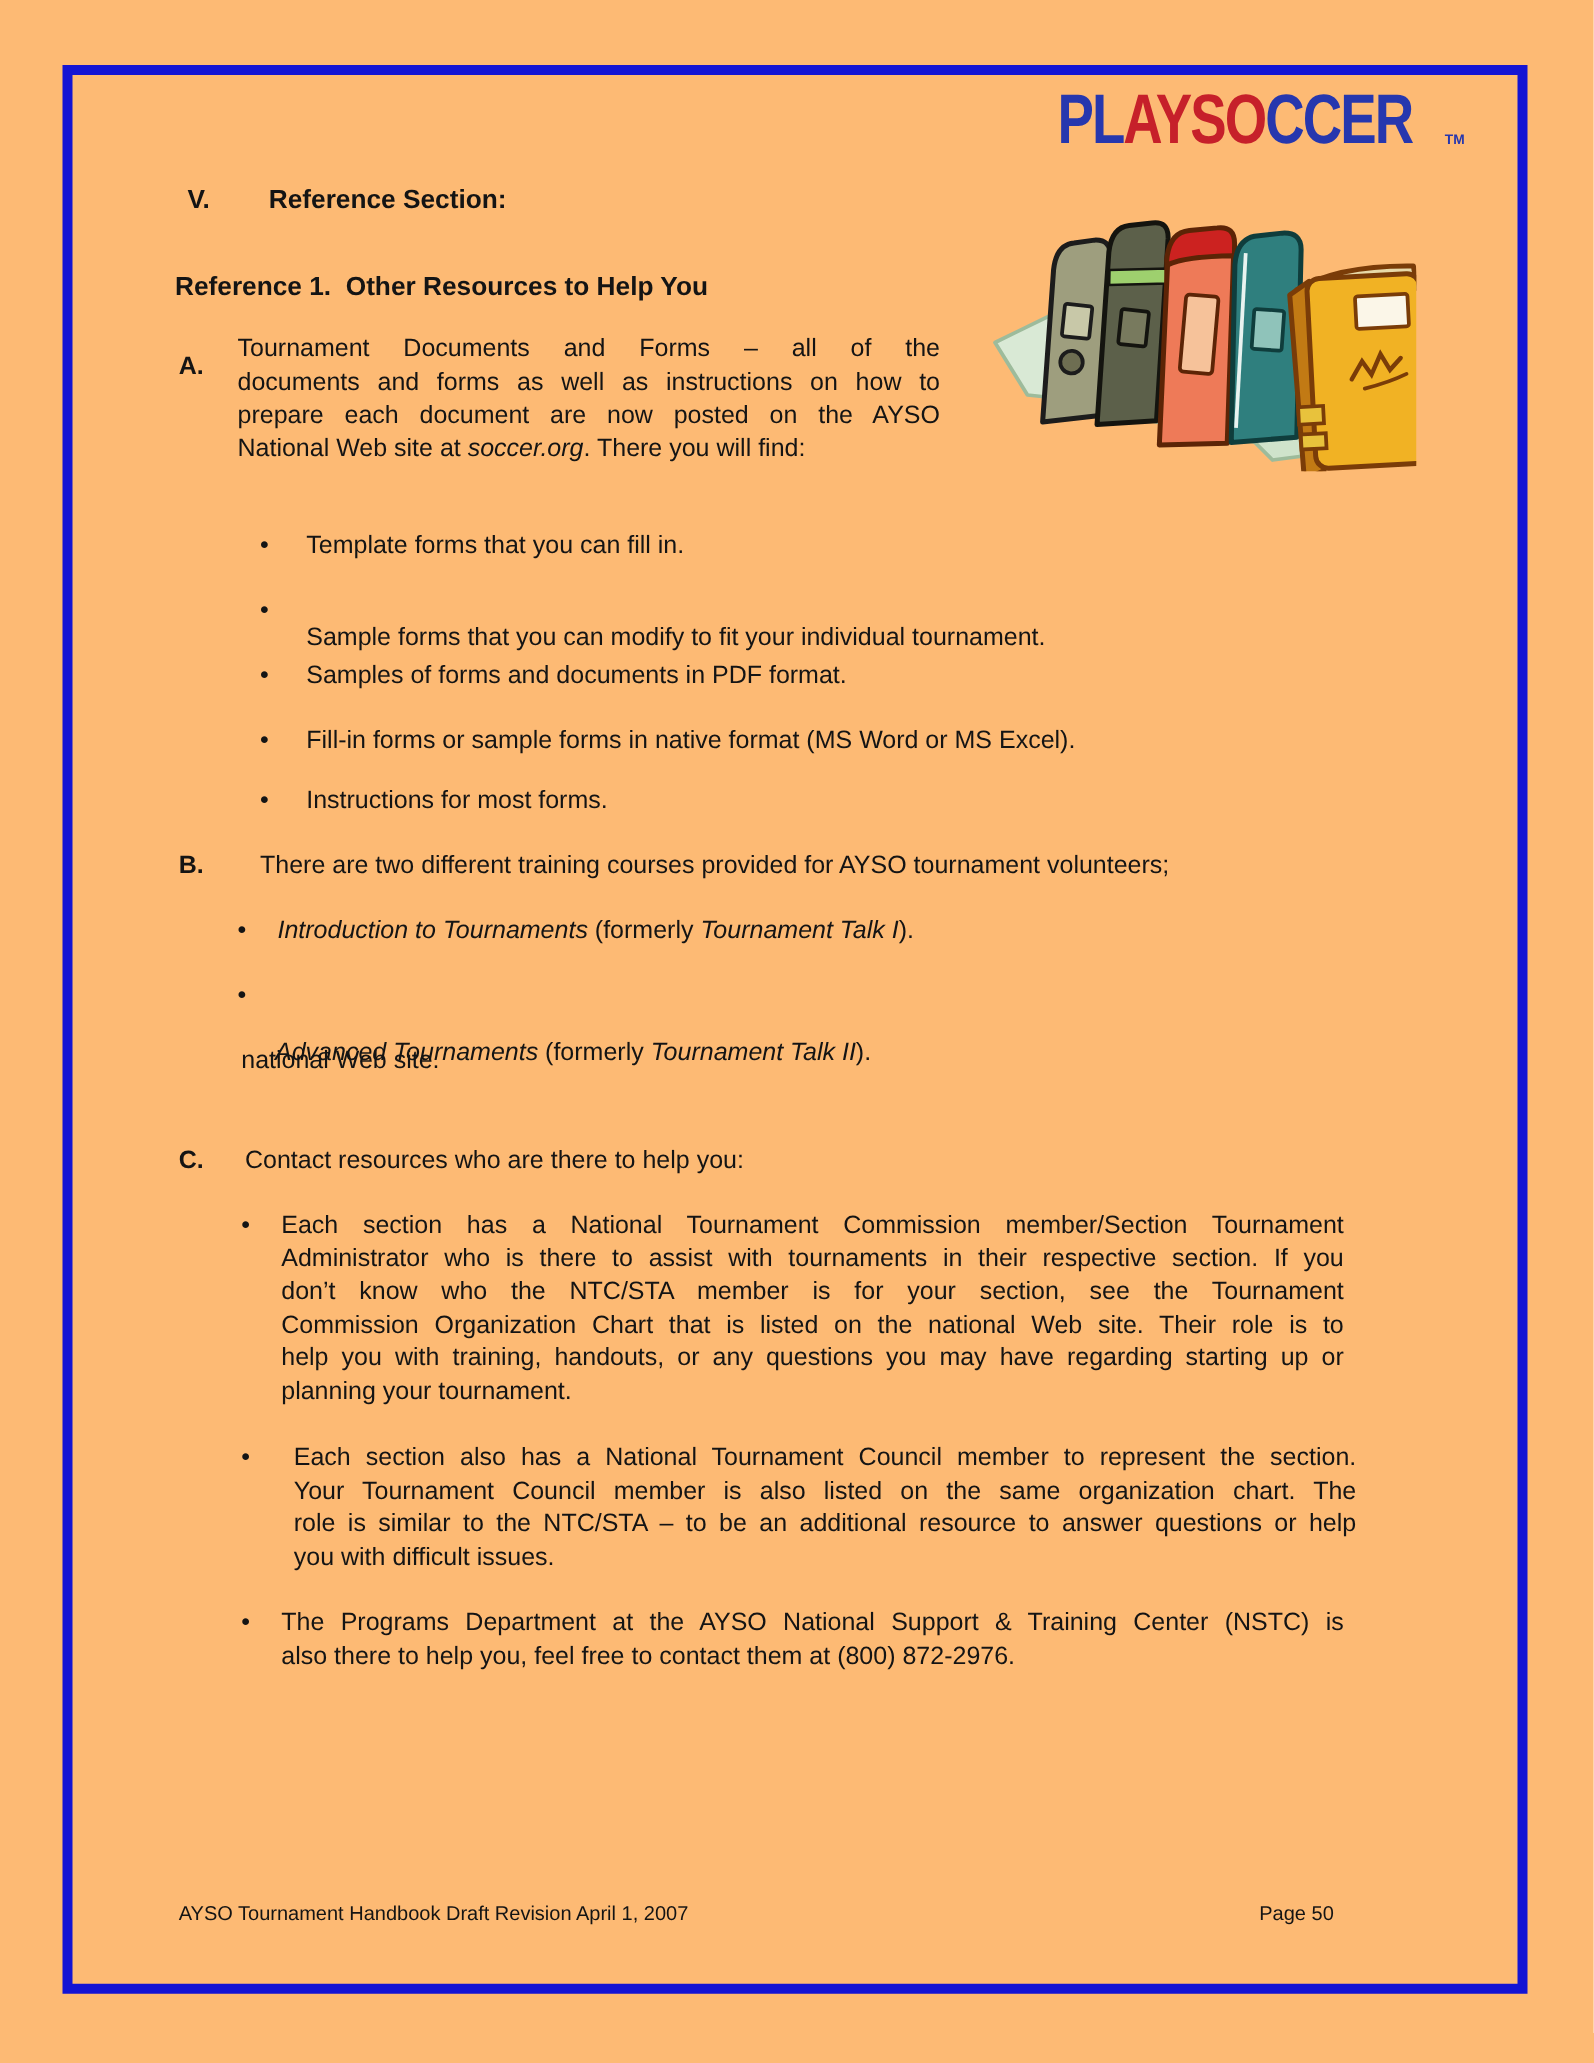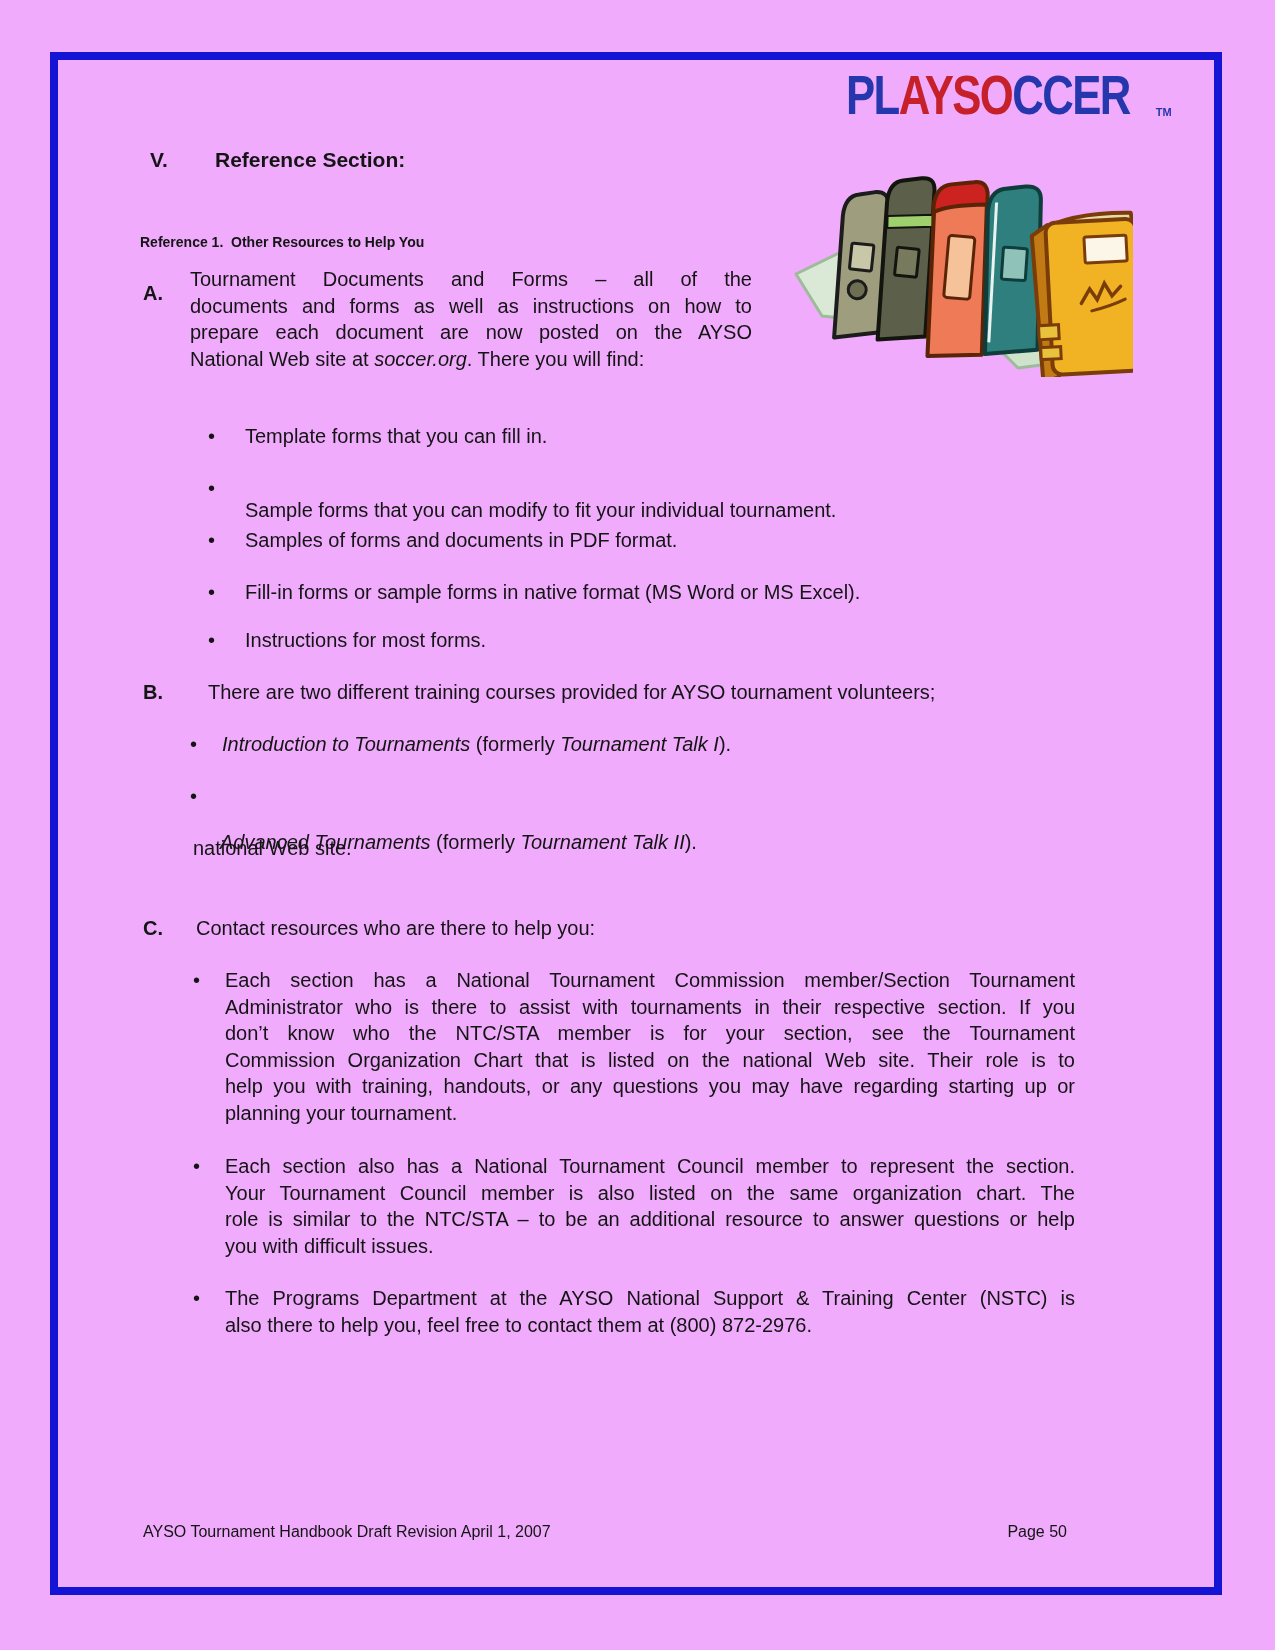--- a/index.html
+++ b/index.html
@@ -1,16 +1,16 @@
 <!DOCTYPE html>
 <html><head>
 <meta charset="utf-8">
 <style>
   html,body{margin:0;padding:0;background:#ffffff;}
-  .page{position:relative;width:1275px;height:1650px;background:#f0abfc;overflow:hidden;
+  .page{position:relative;width:1275px;height:1650px;background:#fdba74;overflow:hidden;
         font-family:"Liberation Sans","DejaVu Sans",sans-serif;color:#141414;}
   .abs{position:absolute;}
   .frame{border:8px solid #1414d4;}
   .body{font-size:20px;line-height:26.5px;}
   .bold{font-weight:bold;}
   em{font-style:italic;}
   .jline{text-align:justify;text-align-last:justify;}
   .jline.last{text-align:left;text-align-last:left;}
   .dot{font-size:20px;line-height:26.5px;}
   .logo-wrap{display:flex;align-items:flex-end;}
@@ -65,21 +65,21 @@
       <path d="M46,104 l9,-14 l7,11 l8,-16 l7,13 l9,-9" stroke="#7a3c08" stroke-width="3.5" fill="none" stroke-linecap="round"></path>
       <path d="M56,112 q20,-4 34,-10" stroke="#7a3c08" stroke-width="3" fill="none" stroke-linecap="round"></path>
       <rect x="2" y="124" width="20" height="14" fill="#e8c23c" stroke="#7a3c08" stroke-width="3"></rect>
       <rect x="3" y="146" width="20" height="12" fill="#e8c23c" stroke="#7a3c08" stroke-width="3"></rect>
     </g>
   </svg>
 
   <div class="abs body bold" style="left:150px;top:147px;font-size:21px;">V.</div>
   <div class="abs body bold" style="left:215px;top:147px;font-size:21px;">Reference Section:</div>
 
-  <div class="abs body bold" style="left:140px;top:229px;font-size:14px;">Reference 1.&nbsp; Other Resources to Help You</div>
+  <div class="abs body bold" style="left:140px;top:217px;font-size:21px;">Reference 1.&nbsp; Other Resources to Help You</div>
 
   <div class="abs body bold" style="left:143px;top:280px;">A.</div>
   <div class="abs body" style="left:190px;top:266px;width:562px;">
       <div class="jline"><span>Tournament Documents and Forms – all of the</span></div>
       <div class="jline"><span>documents and forms as well as instructions on how to</span></div>
       <div class="jline"><span>prepare each document are now posted on the AYSO</span></div>
       <div class="jline last"><span>National Web site at </span><em>soccer.org</em><span>. There you will find:</span></div>
     </div>
 
   <div class="abs dot" style="left:208px;top:423px;">•</div>
@@ -112,21 +112,21 @@
   <div class="abs body" style="left:225px;top:967px;width:850px;">
       <div class="jline">Each section has a National Tournament Commission member/Section Tournament</div>
       <div class="jline">Administrator who is there to assist with tournaments in their respective section. If you</div>
       <div class="jline">don’t know who the NTC/STA member is for your section, see the Tournament</div>
       <div class="jline">Commission Organization Chart that is listed on the national Web site. Their role is to</div>
       <div class="jline">help you with training, handouts, or any questions you may have regarding starting up or</div>
       <div class="jline last">planning your tournament.</div>
     </div>
 
   <div class="abs dot" style="left:193px;top:1153px;">•</div>
-  <div class="abs body" style="left:225px;top:1153px;width:850px;">
+  <div class="abs body" style="left:235px;top:1153px;width:850px;">
       <div class="jline">Each section also has a National Tournament Council member to represent the section.</div>
       <div class="jline">Your Tournament Council member is also listed on the same organization chart. The</div>
       <div class="jline">role is similar to the NTC/STA – to be an additional resource to answer questions or help</div>
       <div class="jline last">you with difficult issues.</div>
     </div>
 
   <div class="abs dot" style="left:193px;top:1285px;">•</div>
   <div class="abs body" style="left:225px;top:1285px;width:850px;">
       <div class="jline">The Programs Department at the AYSO National Support &amp; Training Center (NSTC) is</div>
       <div class="jline last">also there to help you, feel free to contact them at (800) 872-2976.</div>

